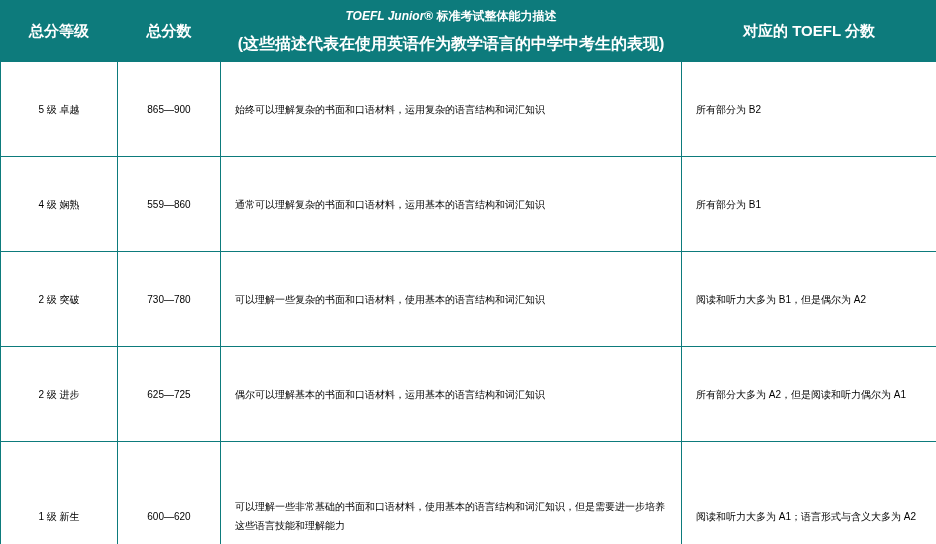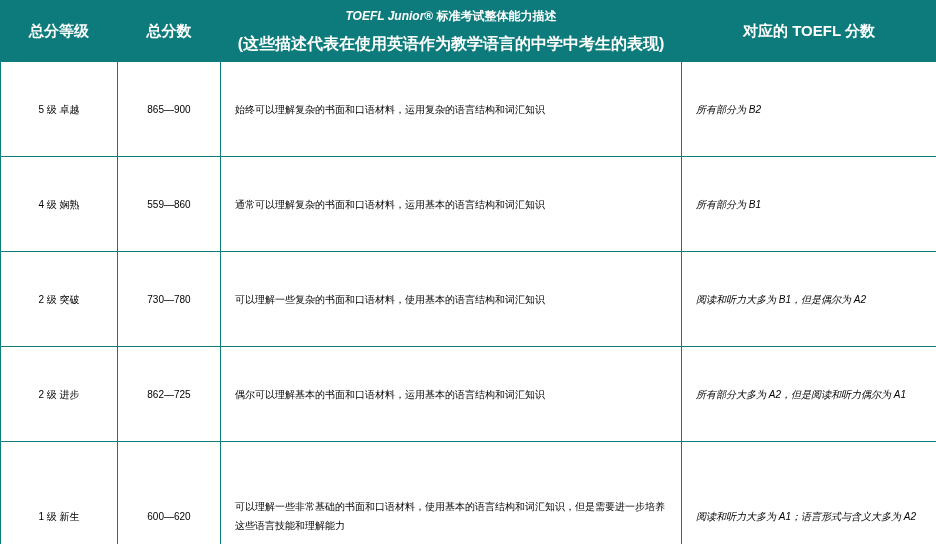--- a/index.html
+++ b/index.html
@@ -74,21 +74,20 @@
     text-align: center;
     padding: 6px 4px;
   }
   td.desc {
     text-align: left;
     padding: 6px 14px;
   }
   td.cefr {
     text-align: left;
     padding: 10px 14px;
-    font-style: italic;
   }
   tbody tr.r1 td { height: 74px; }
   tbody tr.r2 td { height: 74px; }
   tbody tr.r3 td { height: 74px; }
   tbody tr.r4 td { height: 74px; }
   tbody tr.r5 td { height: 128px; }
 </style>
 </head>
 <body>
 
@@ -125,21 +124,21 @@
         <td class="cefr">所有部分为 B1</td>
       </tr>
       <tr class="r3">
         <td class="level">2 级 突破</td>
         <td class="score">730—780</td>
         <td class="desc">可以理解一些复杂的书面和口语材料，使用基本的语言结构和词汇知识</td>
         <td class="cefr">阅读和听力大多为 B1，但是偶尔为 A2</td>
       </tr>
       <tr class="r4">
         <td class="level">2 级 进步</td>
-        <td class="score">862—725</td>
+        <td class="score">625—725</td>
         <td class="desc">偶尔可以理解基本的书面和口语材料，运用基本的语言结构和词汇知识</td>
         <td class="cefr">所有部分大多为 A2，但是阅读和听力偶尔为 A1</td>
       </tr>
       <tr class="r5">
         <td class="level">1 级 新生</td>
         <td class="score">600—620</td>
         <td class="desc">可以理解一些非常基础的书面和口语材料，使用基本的语言结构和词汇知识，但是需要进一步培养这些语言技能和理解能力</td>
         <td class="cefr">阅读和听力大多为 A1；语言形式与含义大多为 A2</td>
       </tr>
     </tbody>

